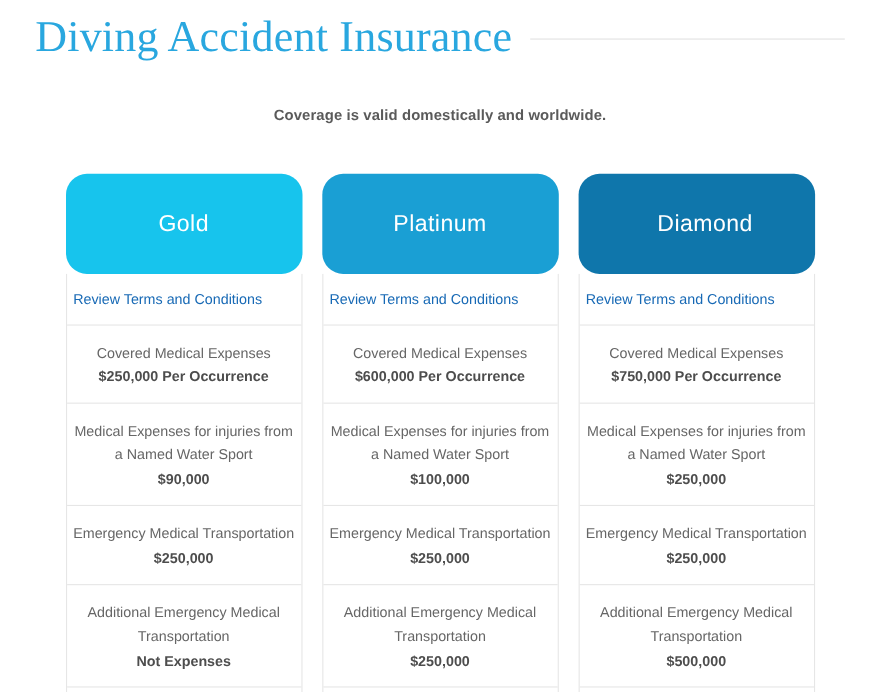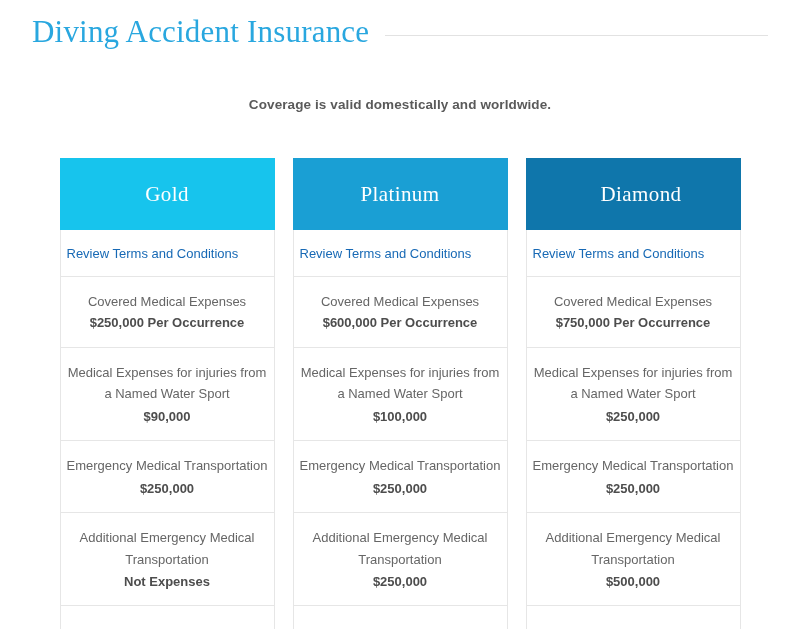--- a/index.html
+++ b/index.html
@@ -22,21 +22,21 @@
     padding: 0 32px;
   }
   .title-row {
     display: flex;
     align-items: center;
     padding-top: 8px;
     height: 48px;
   }
   .page-title {
     font-family: "Liberation Serif", serif;
-    font-size: 31px;
+    font-size: 40px;
     color: #29a7df;
     font-weight: normal;
     white-space: nowrap;
     letter-spacing: 0.2px;
   }
   .title-rule {
     flex: 1;
     height: 1px;
     background: #e2e2e2;
     margin-left: 16px;
@@ -54,28 +54,29 @@
     display: flex;
     justify-content: center;
     gap: 18px;
     margin-top: 46px;
   }
   .plan {
     width: 215px;
     background: #ffffff;
   }
   .plan-header {
-    height: 72px;
+    height: 91px;
     display: flex;
     align-items: center;
     justify-content: center;
     color: #ffffff;
-    font-family: Liberation Serif, serif;
+    font-family: Liberation Sans, sans-serif;
     font-size: 21px;
     letter-spacing: 0.4px;
+    border-radius: 19px;
   }
   .plan-body {
     border-left: 1px solid #e6e6e6;
     border-right: 1px solid #e6e6e6;
   }
   .terms-row {
     text-align: left;
     padding: 14px 6px 14px;
     border-bottom: 1px solid #e6e6e6;
   }

